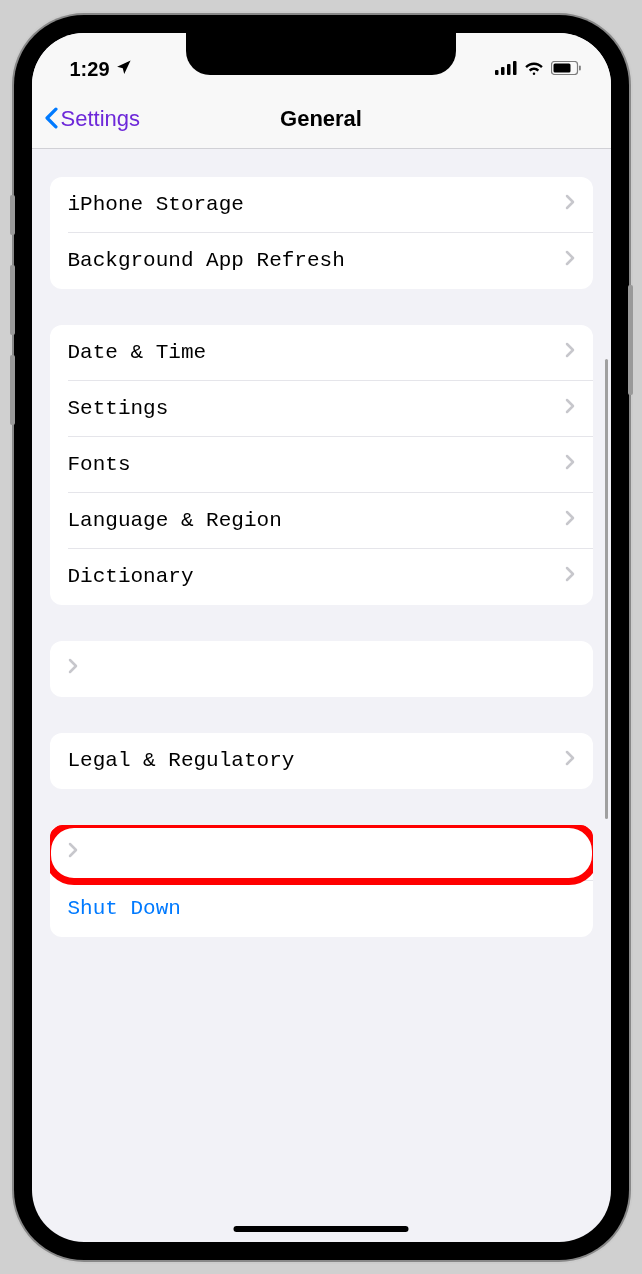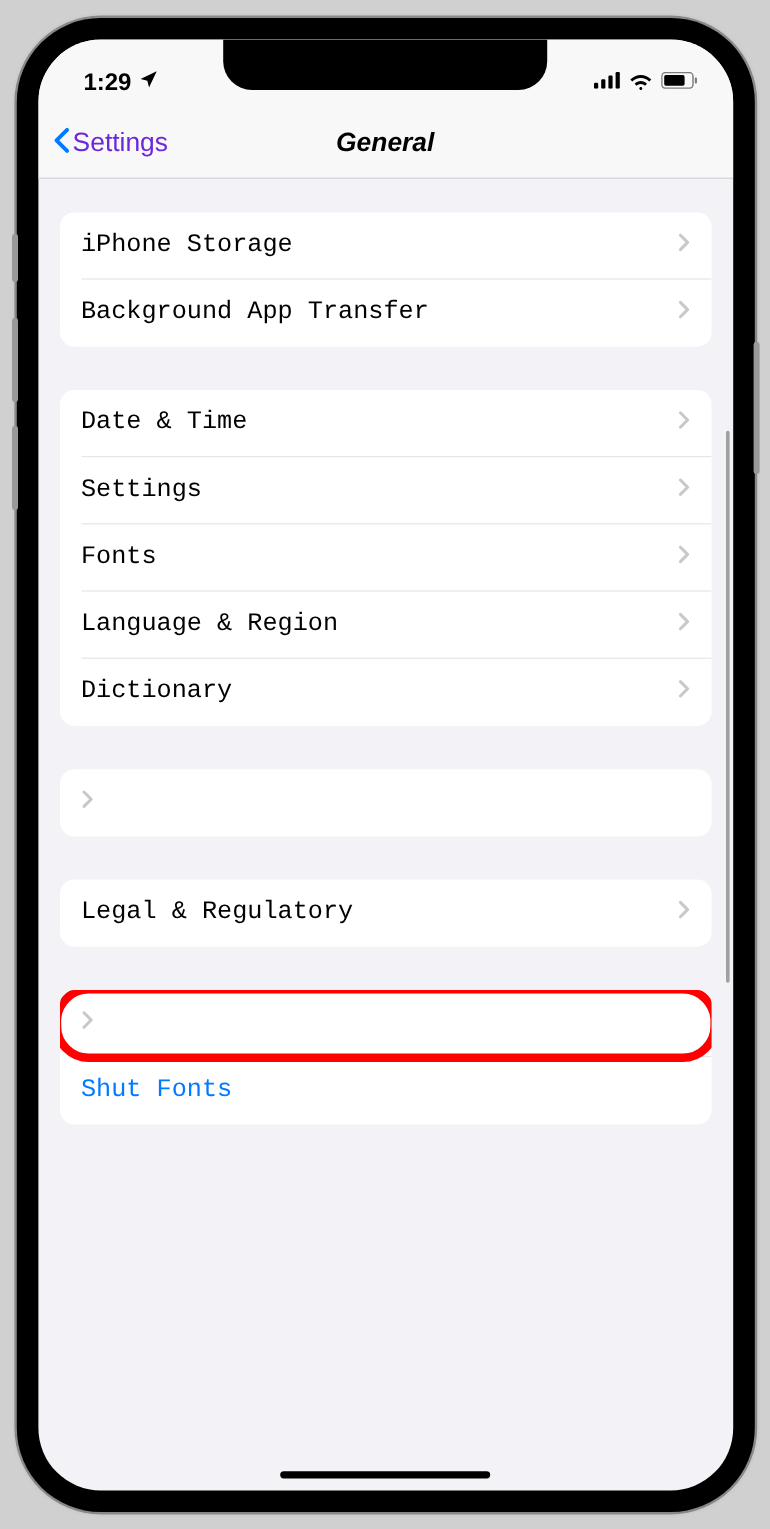--- a/index.html
+++ b/index.html
@@ -81,21 +81,20 @@
       font-weight: 400;
       margin-right: 2px;
     }
     .nav-title {
       position: absolute;
       left: 50%;
       transform: translateX(-50%);
       font-size: 22px;
       font-weight: 600;
       color: #000;
-      font-style: italic;
     }
     .content {
       padding: 0;
       height: calc(100% - 116px);
       overflow-y: hidden;
       position: relative;
     }
     .scroll-indicator {
       position: absolute;
       right: 3px;
@@ -231,21 +230,21 @@
       <div class="scroll-indicator"></div>
 
       <div class="section first">
         <div class="row">
           <span class="row-label">iPhone Storage</span>
           <span class="chevron"><svg width="10" height="16" viewBox="0 0 10 16" fill="none" stroke="#c7c7cc" stroke-width="2.5" stroke-linecap="round" stroke-linejoin="round">
                 <polyline points="2,2 8,8 2,14"></polyline>
               </svg></span>
         </div>
         <div class="row">
-          <span class="row-label">Background App Transfer</span>
+          <span class="row-label">Background App Refresh</span>
           <span class="chevron"><svg width="10" height="16" viewBox="0 0 10 16" fill="none" stroke="#c7c7cc" stroke-width="2.5" stroke-linecap="round" stroke-linejoin="round">
                 <polyline points="2,2 8,8 2,14"></polyline>
               </svg></span>
         </div>
       </div>
 
       <div class="section">
         <div class="row">
           <span class="row-label">Date &amp; Time</span>
           <span class="chevron"><svg width="10" height="16" viewBox="0 0 10 16" fill="none" stroke="#c7c7cc" stroke-width="2.5" stroke-linecap="round" stroke-linejoin="round">
@@ -296,21 +295,21 @@
       </div>
 
       <div class="section" style="position:relative;">
         <div class="row">
           <span class="chevron"><svg width="10" height="16" viewBox="0 0 10 16" fill="none" stroke="#c7c7cc" stroke-width="2.5" stroke-linecap="round" stroke-linejoin="round">
                 <polyline points="2,2 8,8 2,14"></polyline>
               </svg></span>
           <div class="highlight-ring" style="left:-6px; right:-6px; top:-4px; bottom:-4px;"></div>
         </div>
         <div class="row">
-          <span class="row-label blue">Shut Fonts</span>
+          <span class="row-label blue">Shut Down</span>
         </div>
       </div>
 
     </div>
 
     <div class="home-indicator"></div>
   </div>
 </div>
 
 </body></html>

